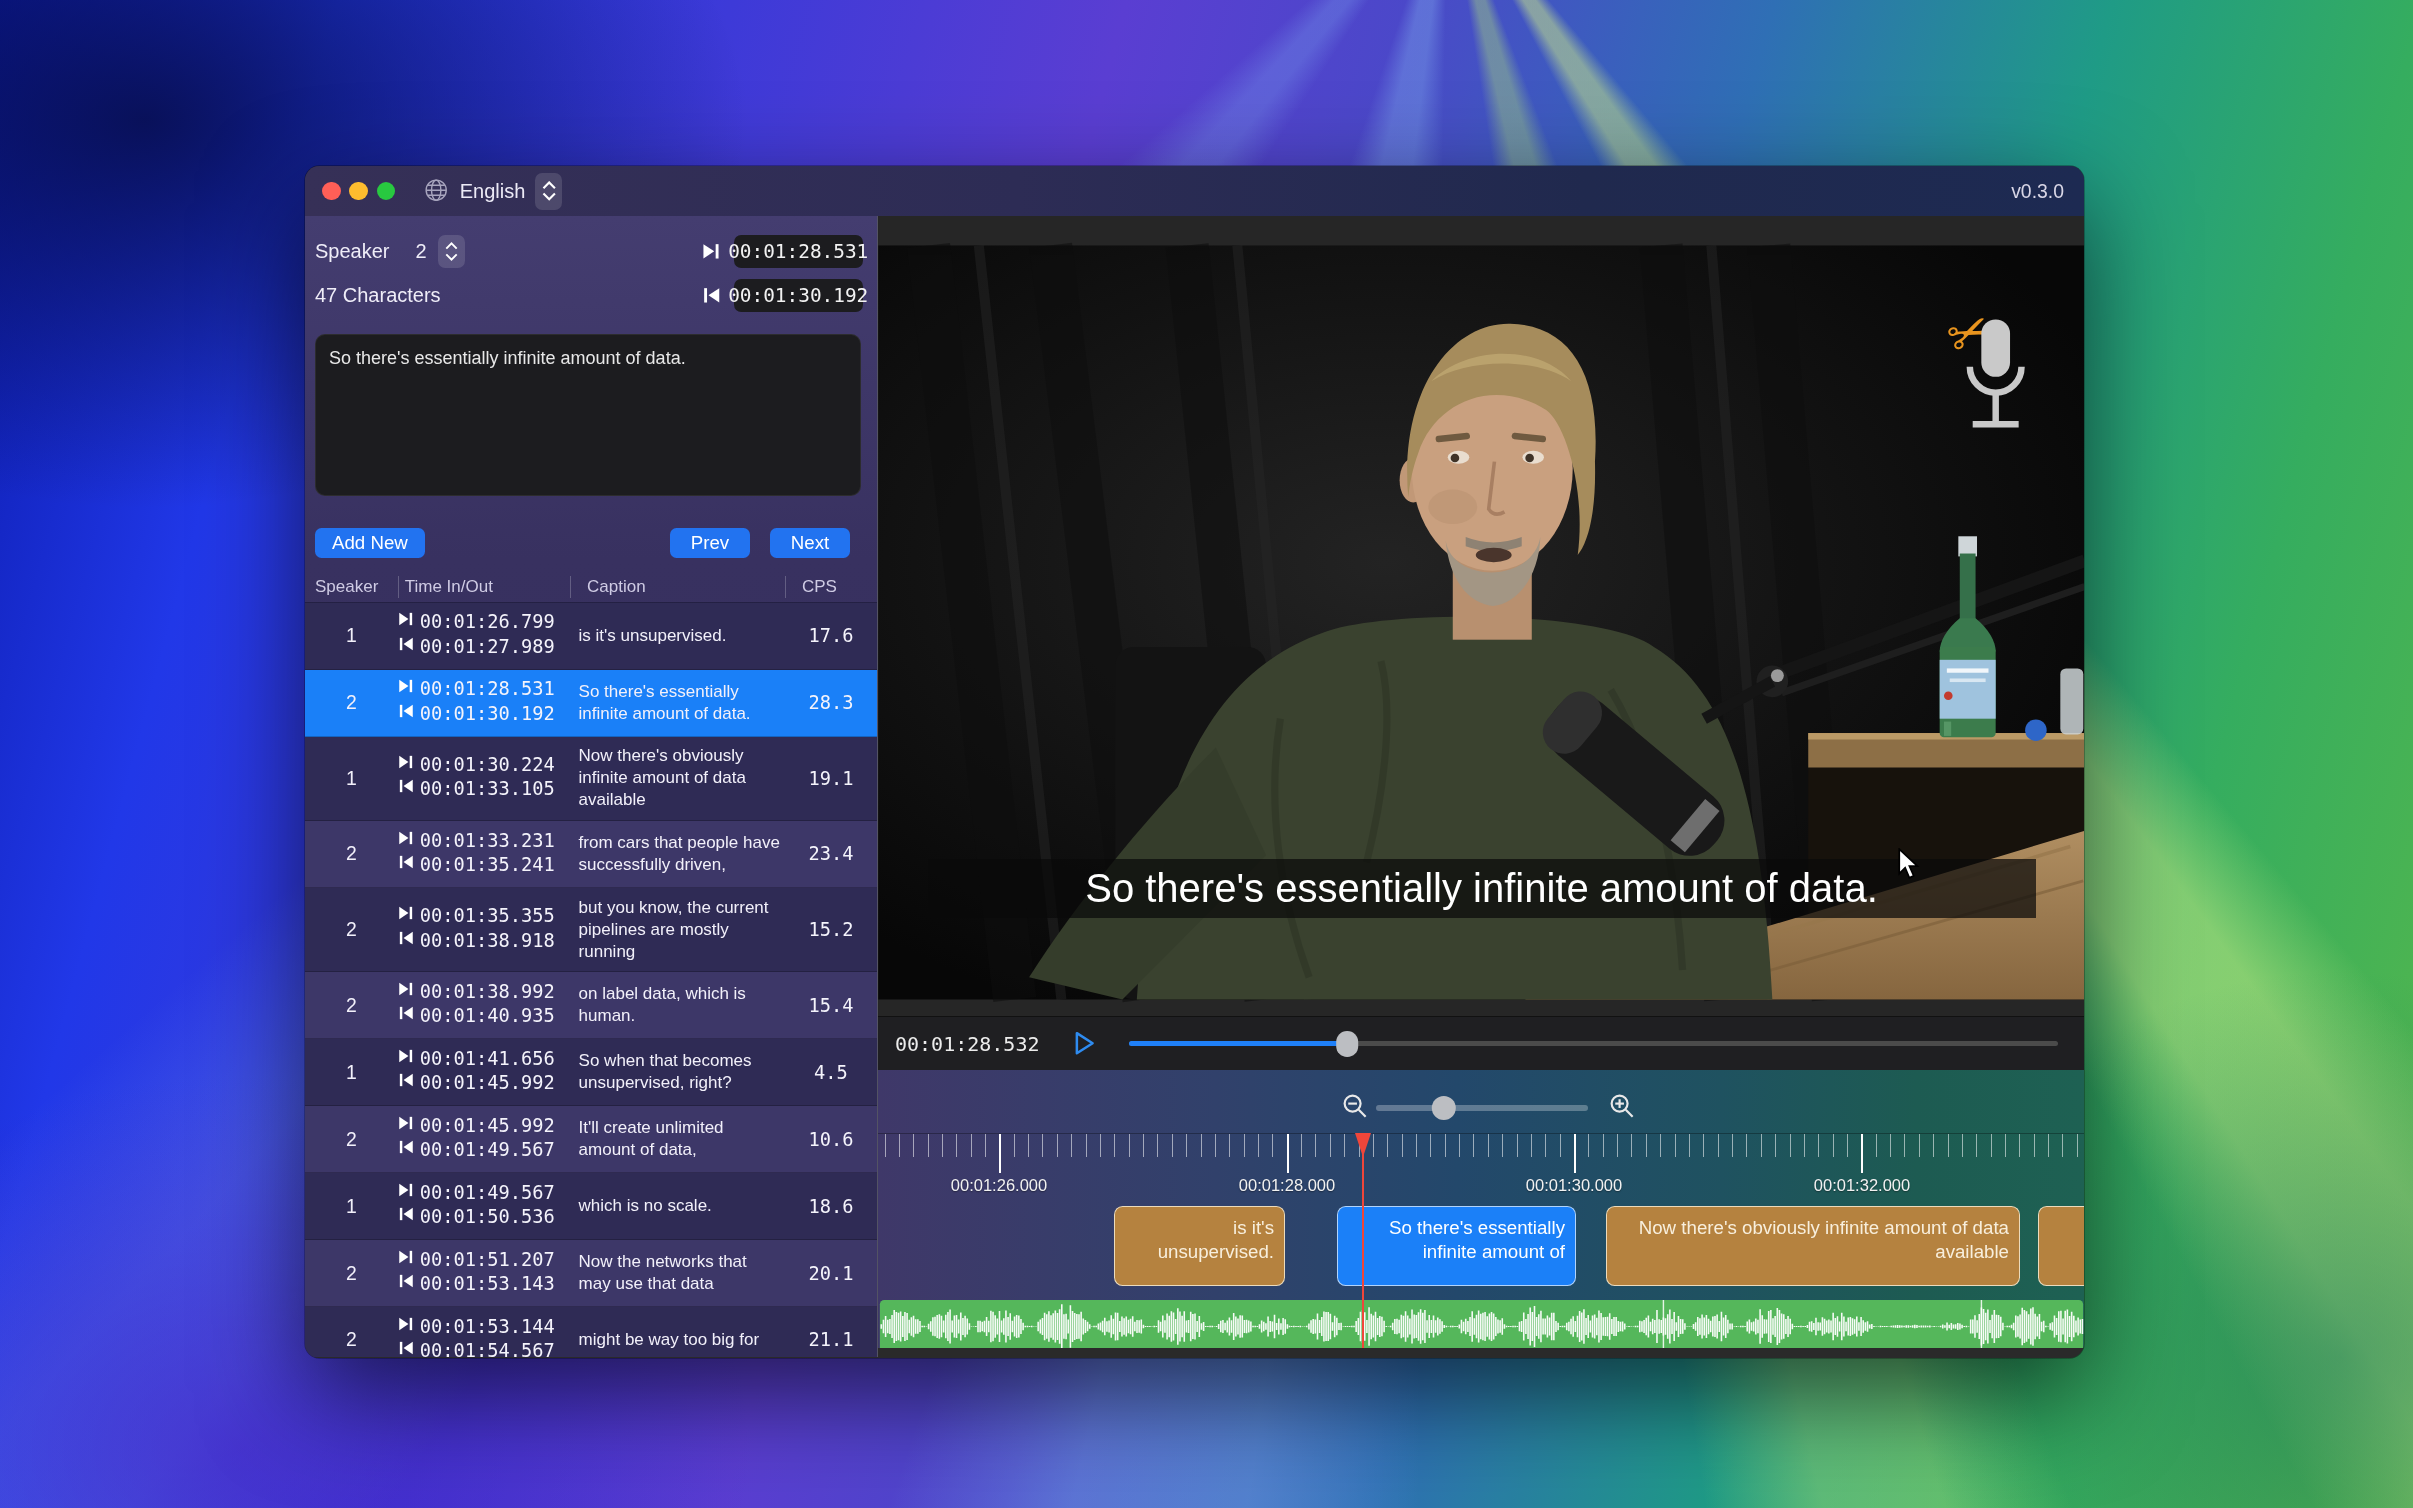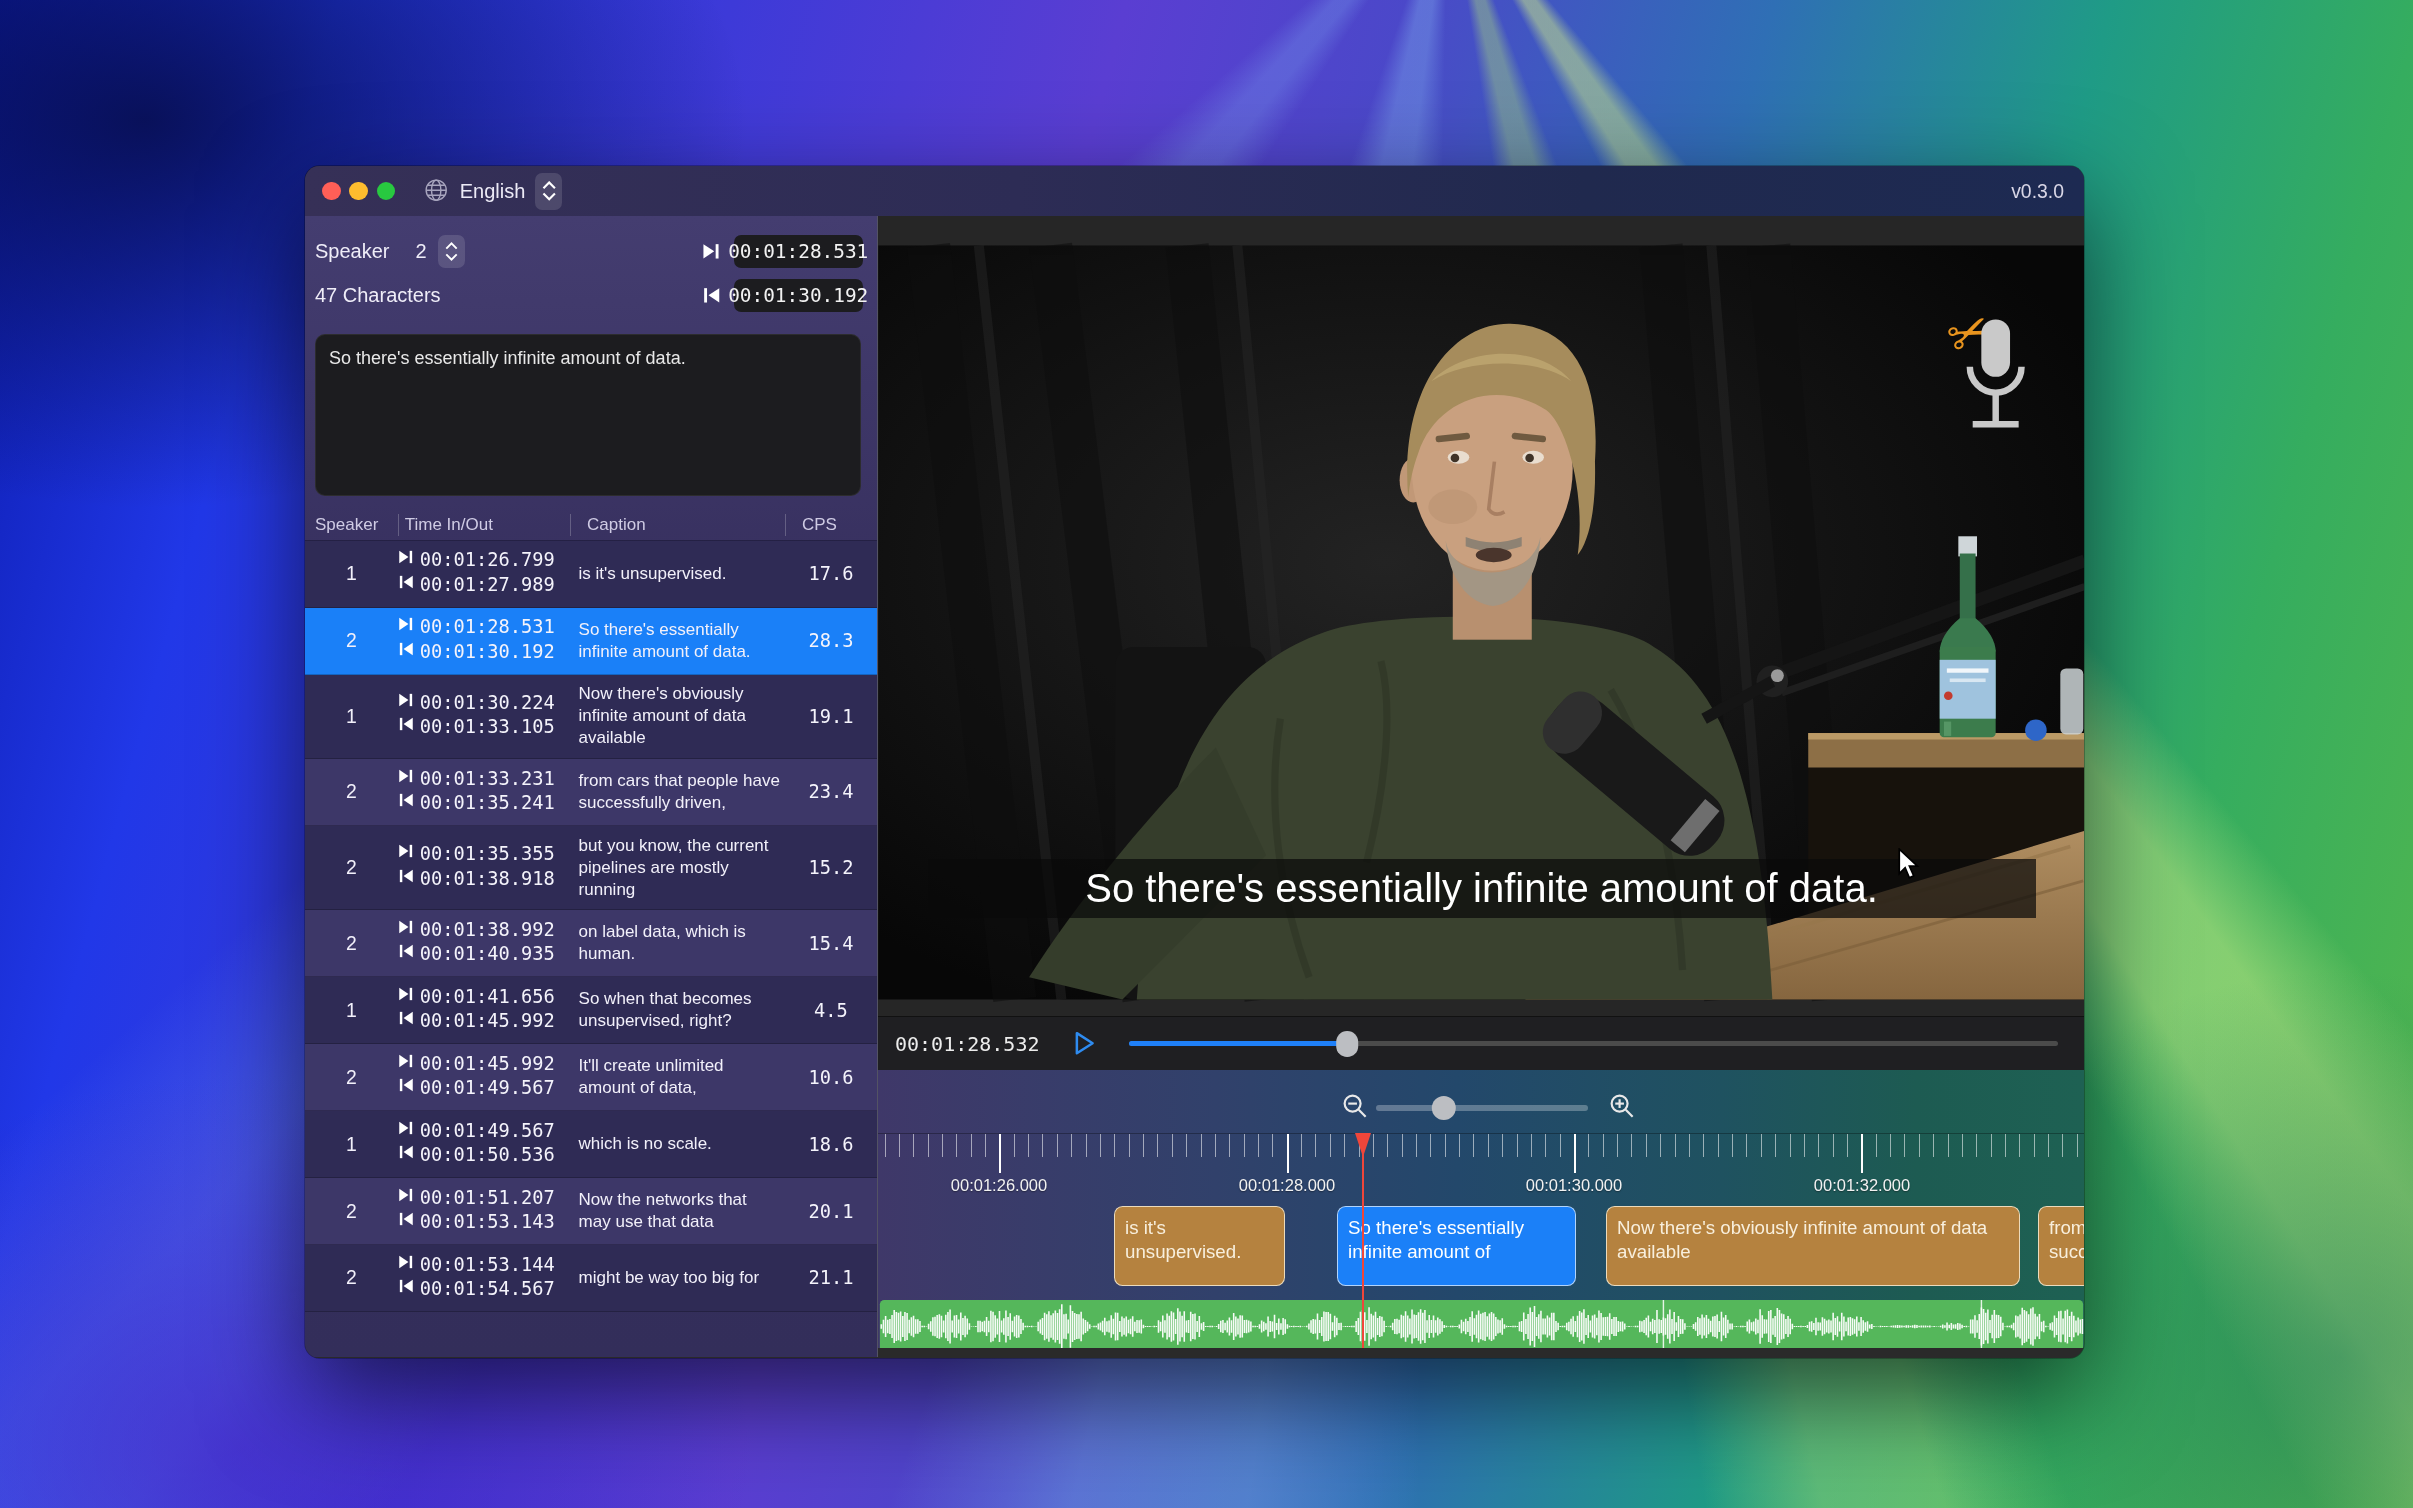--- a/index.html
+++ b/index.html
@@ -112,20 +112,21 @@
   .cur-time { color:#ececec; font-family:"DejaVu Sans Mono",monospace; font-size:20px; margin-left:17px; }
   .play-btn { margin-left:34px; display:flex; align-items:center; }
   .seek { position:relative; margin-left:34px; width:929px; height:27px; }
   .seek .track { position:absolute; left:0; right:0; top:10.8px; height:5.7px; border-radius:2.9px; background:#4b4b4b; }
   .seek .fill  { position:absolute; left:0; top:10.8px; height:5.7px; border-radius:2.9px; background:#1f80f8; }
   .seek .thumb { position:absolute; top:0.7px; width:21.5px; height:26px; border-radius:10.8px; background:#bcbec2; transform:translateX(-10.8px); }
   
   .timeline {
     position:relative; height:278px; overflow:hidden;
     background:linear-gradient(90deg,#3f3869 0%,#31416b 28%,#23486b 48%,#1f5260 70%,#1d5b52 86%,#1e6153 100%);
+    text-align:right;
   }
   .zoomrow { position:absolute; left:0; top:16px; width:100%; height:43px; }
   .zoom-icon { position:absolute; top:5.7px; }
   .zoom-minus { left:463px; } .zoom-plus { left:730px; }
   .zslider { position:absolute; left:498px; top:10px; width:212px; height:24.4px; }
   .zslider .track { position:absolute; left:0; right:0; top:9.3px; height:5.7px; border-radius:2.9px; background:rgba(255,255,255,0.28); }
   .zslider .thumb { position:absolute; top:0; width:24.4px; height:24.4px; border-radius:50%; background:#bcbec2; transform:translateX(-12.2px); }
   .ruler { position:absolute; left:0; top:63px; width:100%; height:72px; border-top:0.7px solid rgba(0,0,0,0.3); }
   .tick { position:absolute; top:0; width:1.4px; height:23px; background:rgba(255,255,255,0.55); }
   .tick.major { width:2.2px; height:39px; background:#ffffff; }
@@ -210,20 +211,25 @@
                 <rect x="3" y="3" width="4" height="20" fill="#fff"></rect>
                 <polygon points="24,3 24,23 9,13" fill="#fff"></polygon>
               </svg>
           </span>
           <div class="time-field">00:01:30.192</div>
         </div>
       </div>
 
       <div class="caption-editor">So there's essentially infinite amount of data.</div>
 
+      <div class="btn-row">
+        <button class="btn">Add New</button>
+        <button class="btn prev">Prev</button>
+        <button class="btn next">Next</button>
+      </div>
 
       <div class="table-header">
         <div class="th th1">Speaker</div>
         <div class="th th2">Time In/Out</div>
         <div class="th th3">Caption</div>
         <div class="th th4">CPS</div>
       </div>
       <div class="rows" id="caption-rows">
           <div class="trow odd">
             <div class="td-speaker">1</div>

